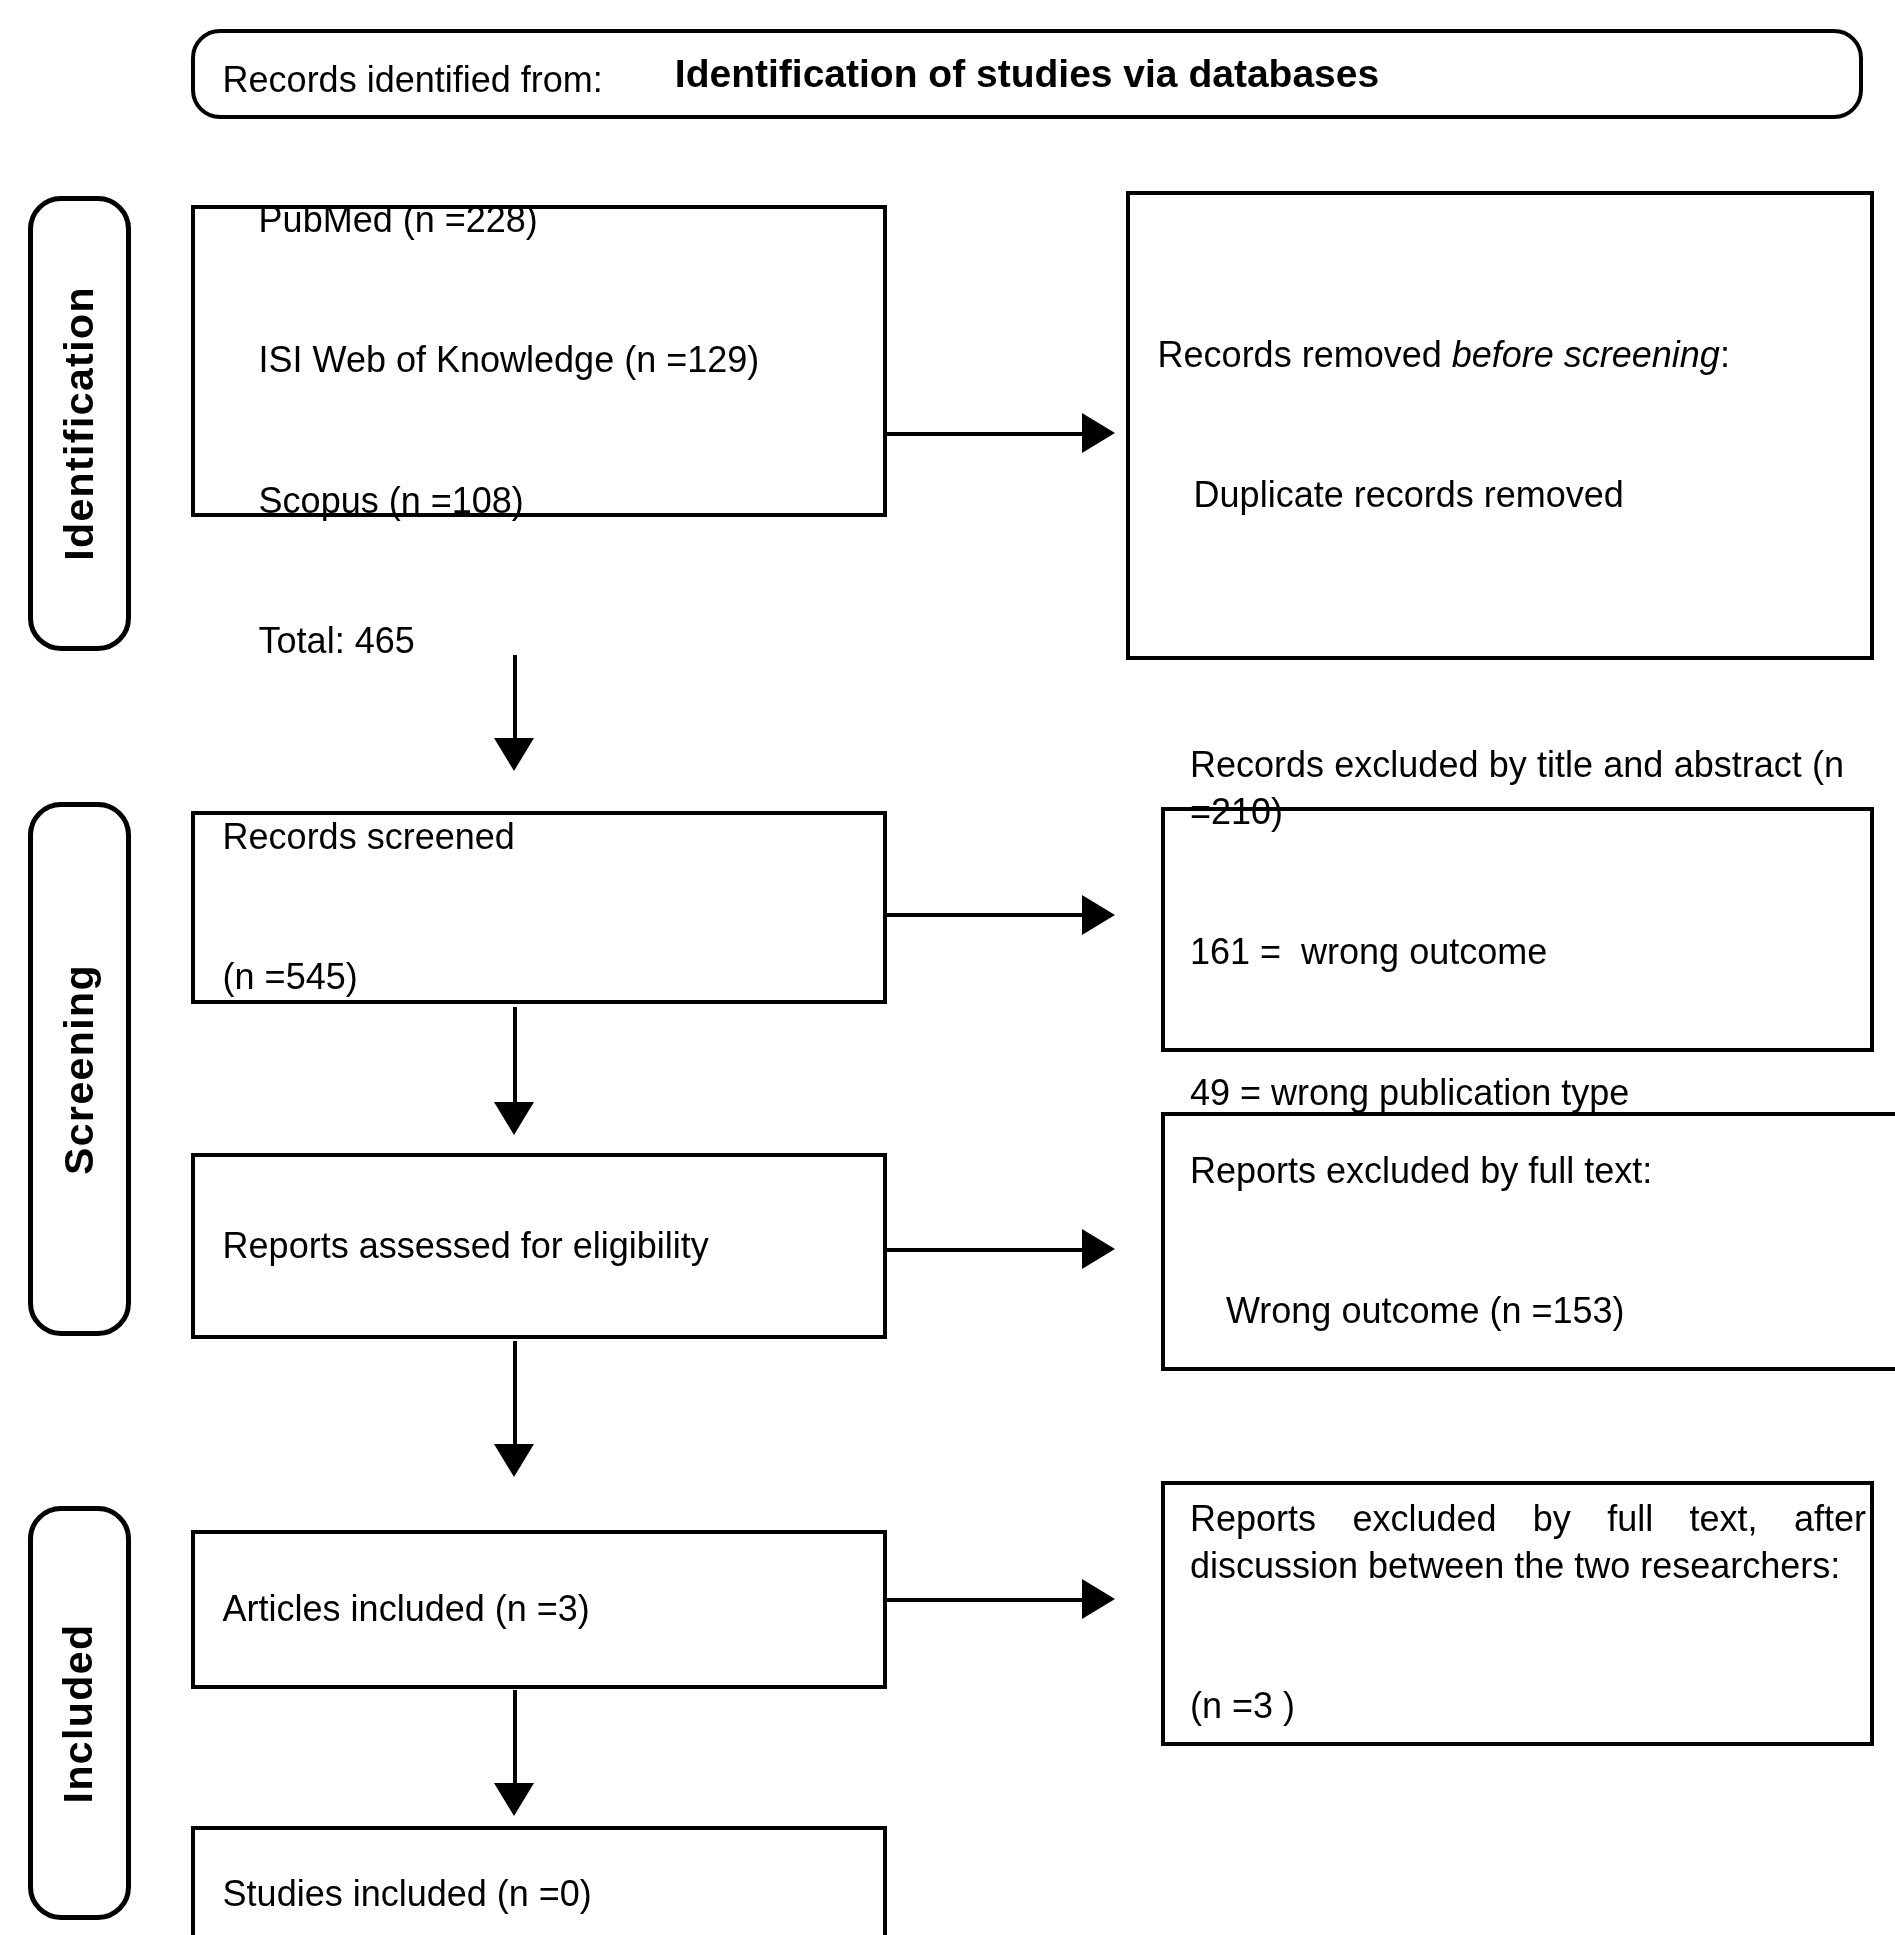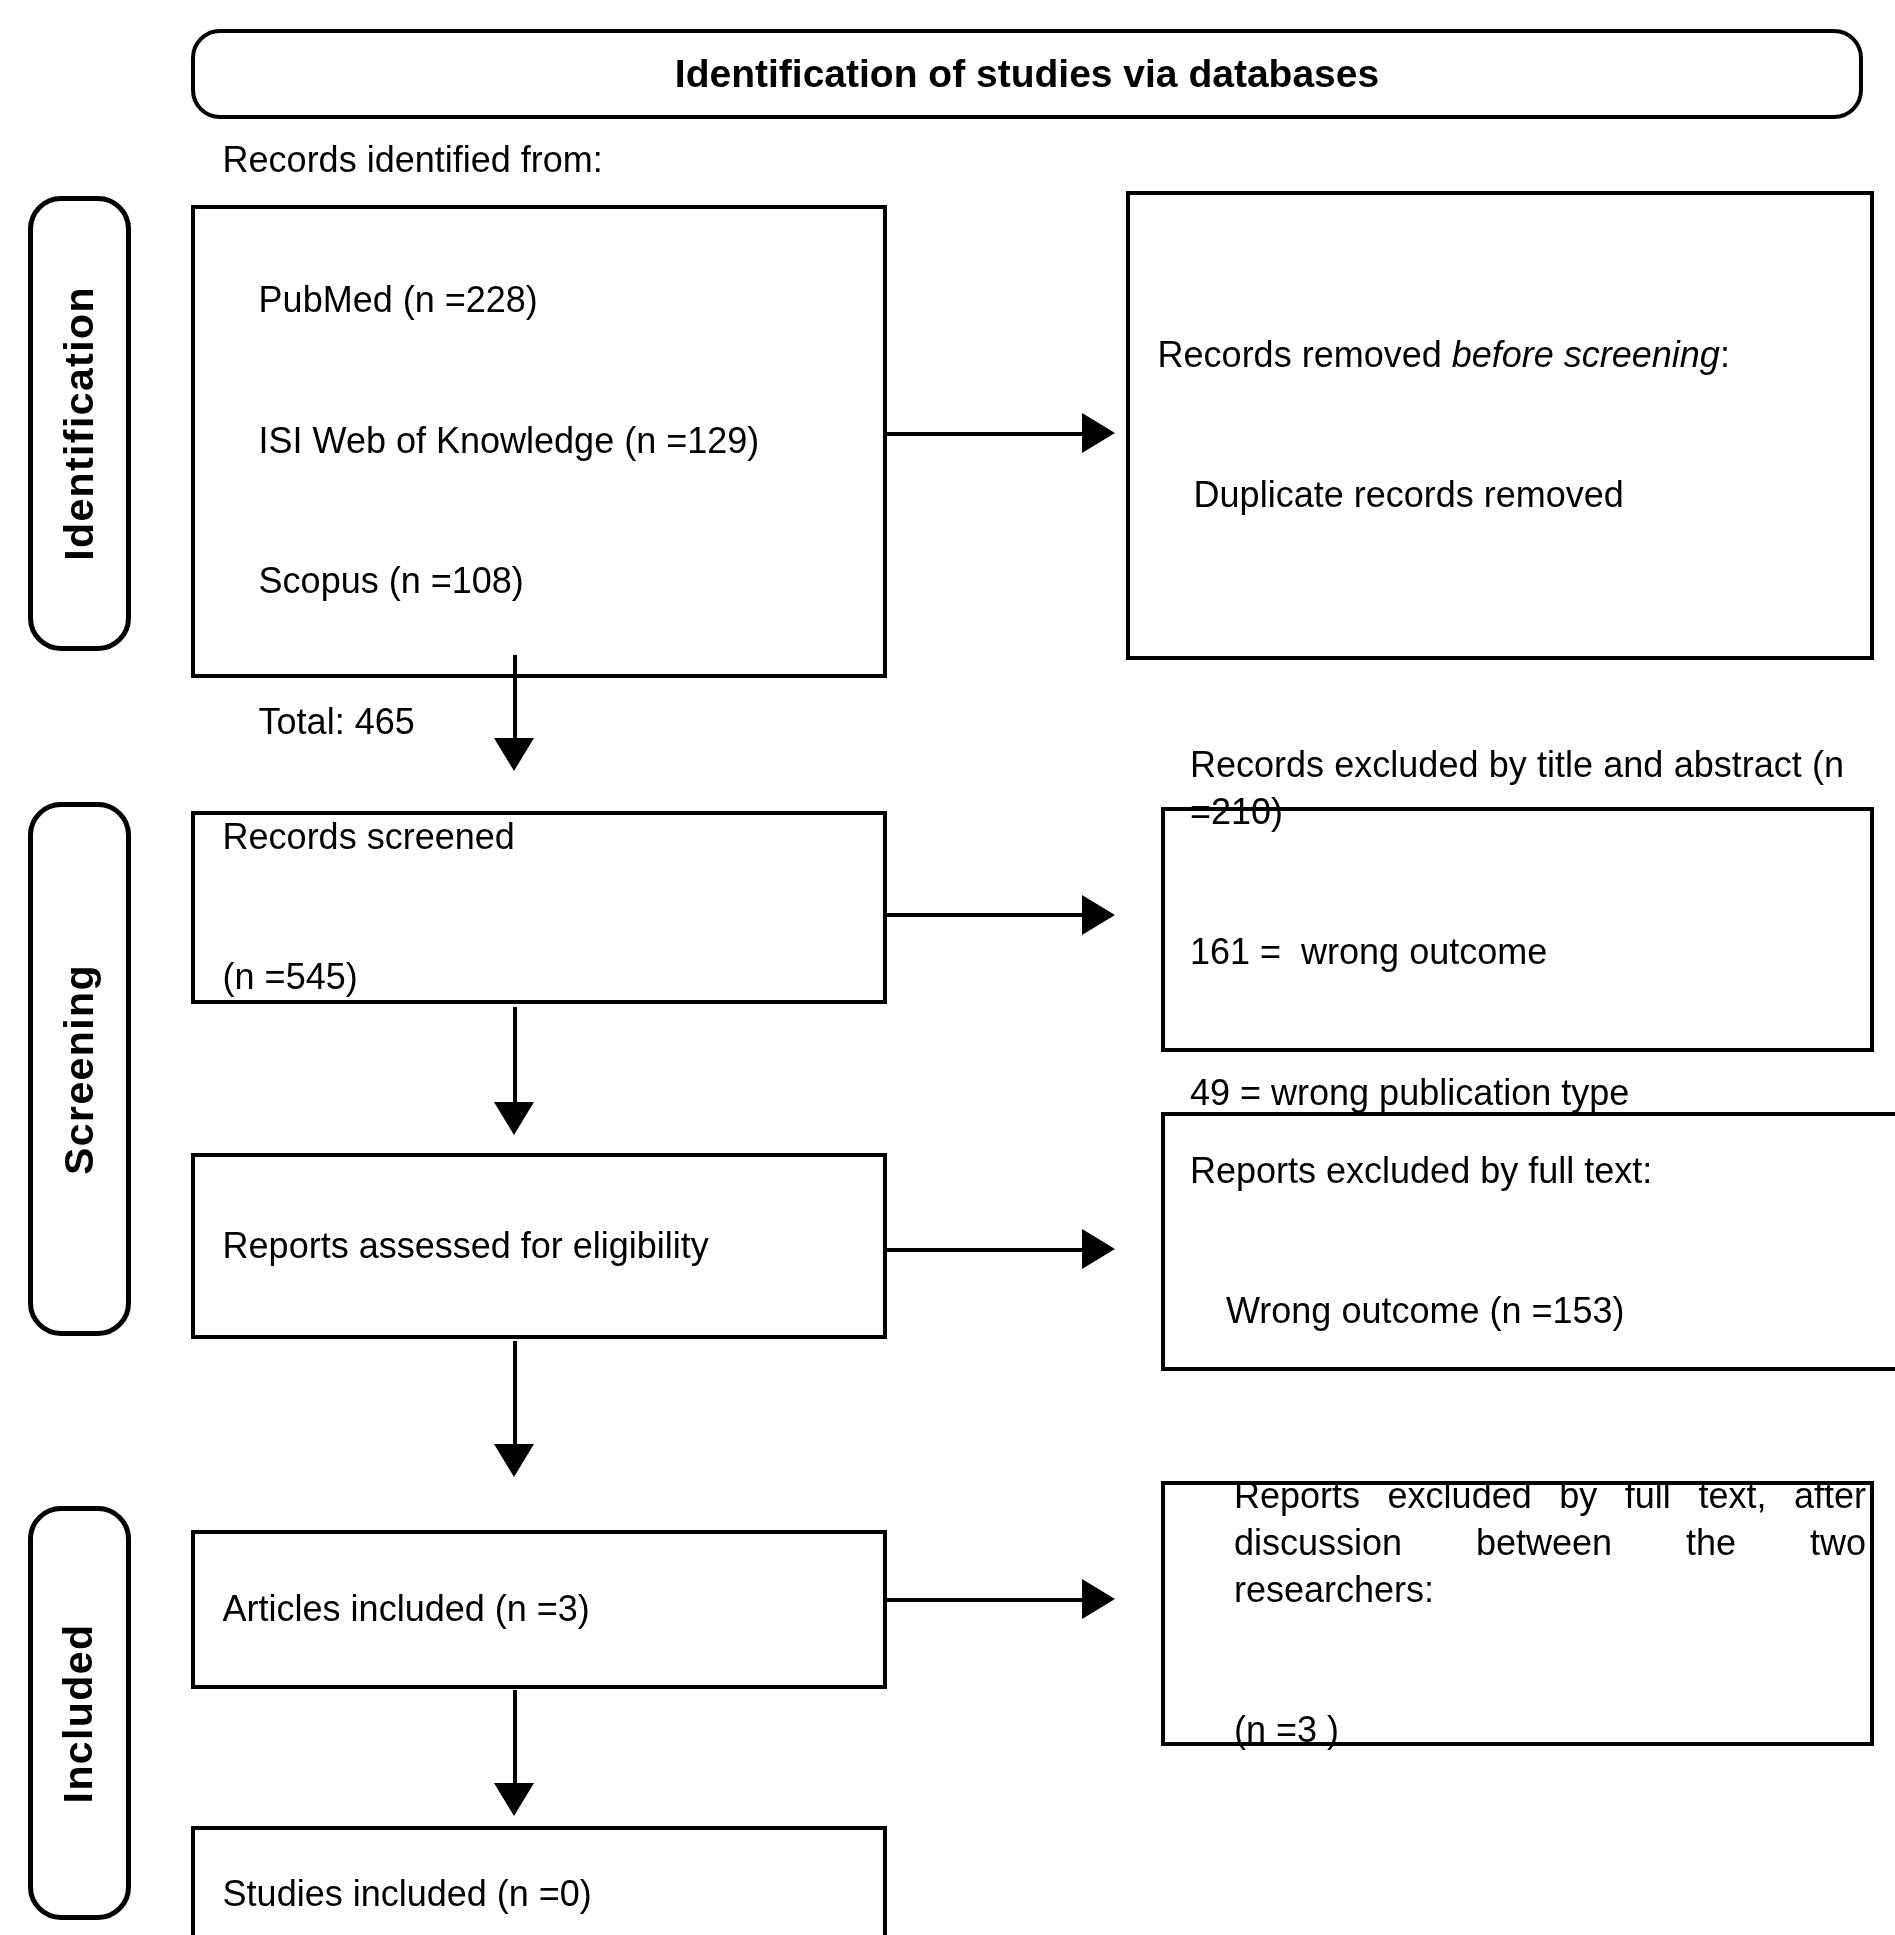--- a/index.html
+++ b/index.html
@@ -131,21 +131,21 @@
   </div>
 
   <div class="stage-tab" style="left:27.6px; top:802px; width:103px; height:534px;">
     <span class="vert">Screening</span>
   </div>
 
   <div class="stage-tab" style="left:27.6px; top:1506px; width:103px; height:414px;">
     <span class="vert">Included</span>
   </div>
 
-  <div class="box" style="left:191px; top:205px; width:696px; height:473px;">
+  <div class="box" style="left:191px; top:205px; width:696px; height:312px;">
     <div class="box-text mid">
       <span class="line">Records identified from:</span>
       <span class="indent">PubMed (n =228)</span>
       <span class="indent">ISI Web of Knowledge (n =129)</span>
       <span class="indent">Scopus (n =108)</span>
       <span class="indent">Total: 465</span>
     </div>
   </div>
 
   <div class="h-line" style="left:887px; top:432px; width:207px;"></div>
@@ -204,21 +204,21 @@
   <div class="box" style="left:191px; top:1530px; width:696px; height:159px;">
     <div class="box-text mid">
       <span class="line">Articles included (n =3)</span>
     </div>
   </div>
 
   <div class="h-line" style="left:887px; top:1598px; width:207px;"></div>
   <div class="arrow-right" style="left:1082px; top:1579px;"></div>
 
   <div class="box" style="left:1161px; top:1481px; width:713px; height:265px;">
-    <div class="box-text mid" style="left:25px; right:4px;margin-left:44px;">
+    <div class="box-text mid" style="left:25px; right:4px;">
       <span style="display:block; text-align:justify; text-align-last:left;">Reports excluded by full text, after discussion between the two researchers:</span>
       <span class="line">(n =3 )</span>
     </div>
   </div>
 
   <div class="v-line" style="left:513px; top:1690px; height:100px;"></div>
   <div class="arrow-down" style="left:494px; top:1783px;"></div>
 
   <div class="box" style="left:191px; top:1826px; width:696px; height:136px;">
     <div class="box-text mid">

